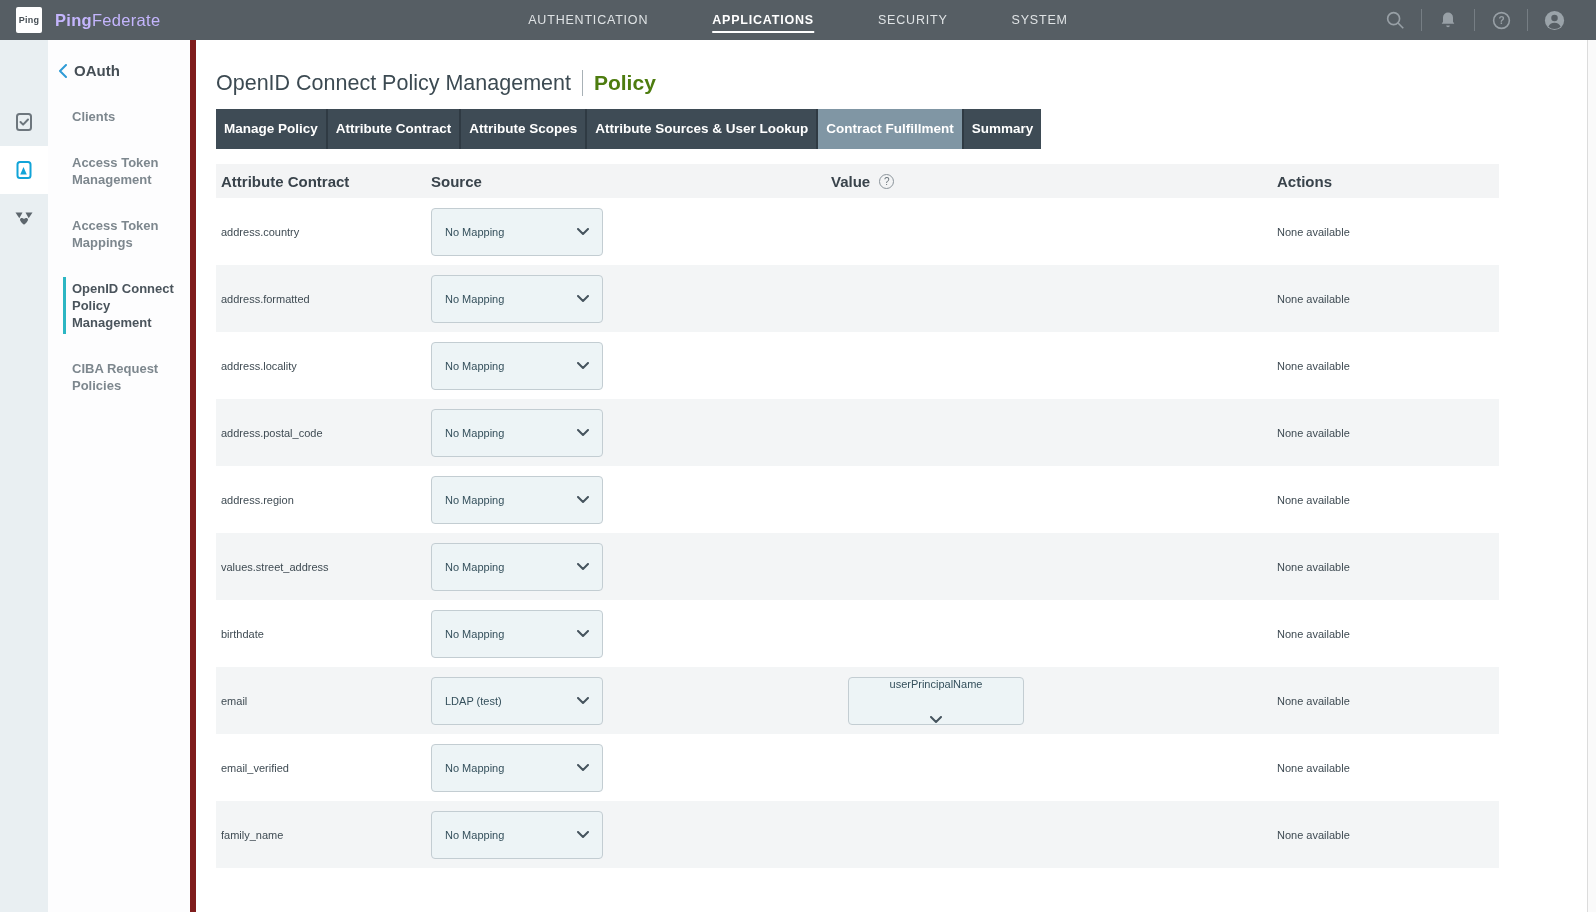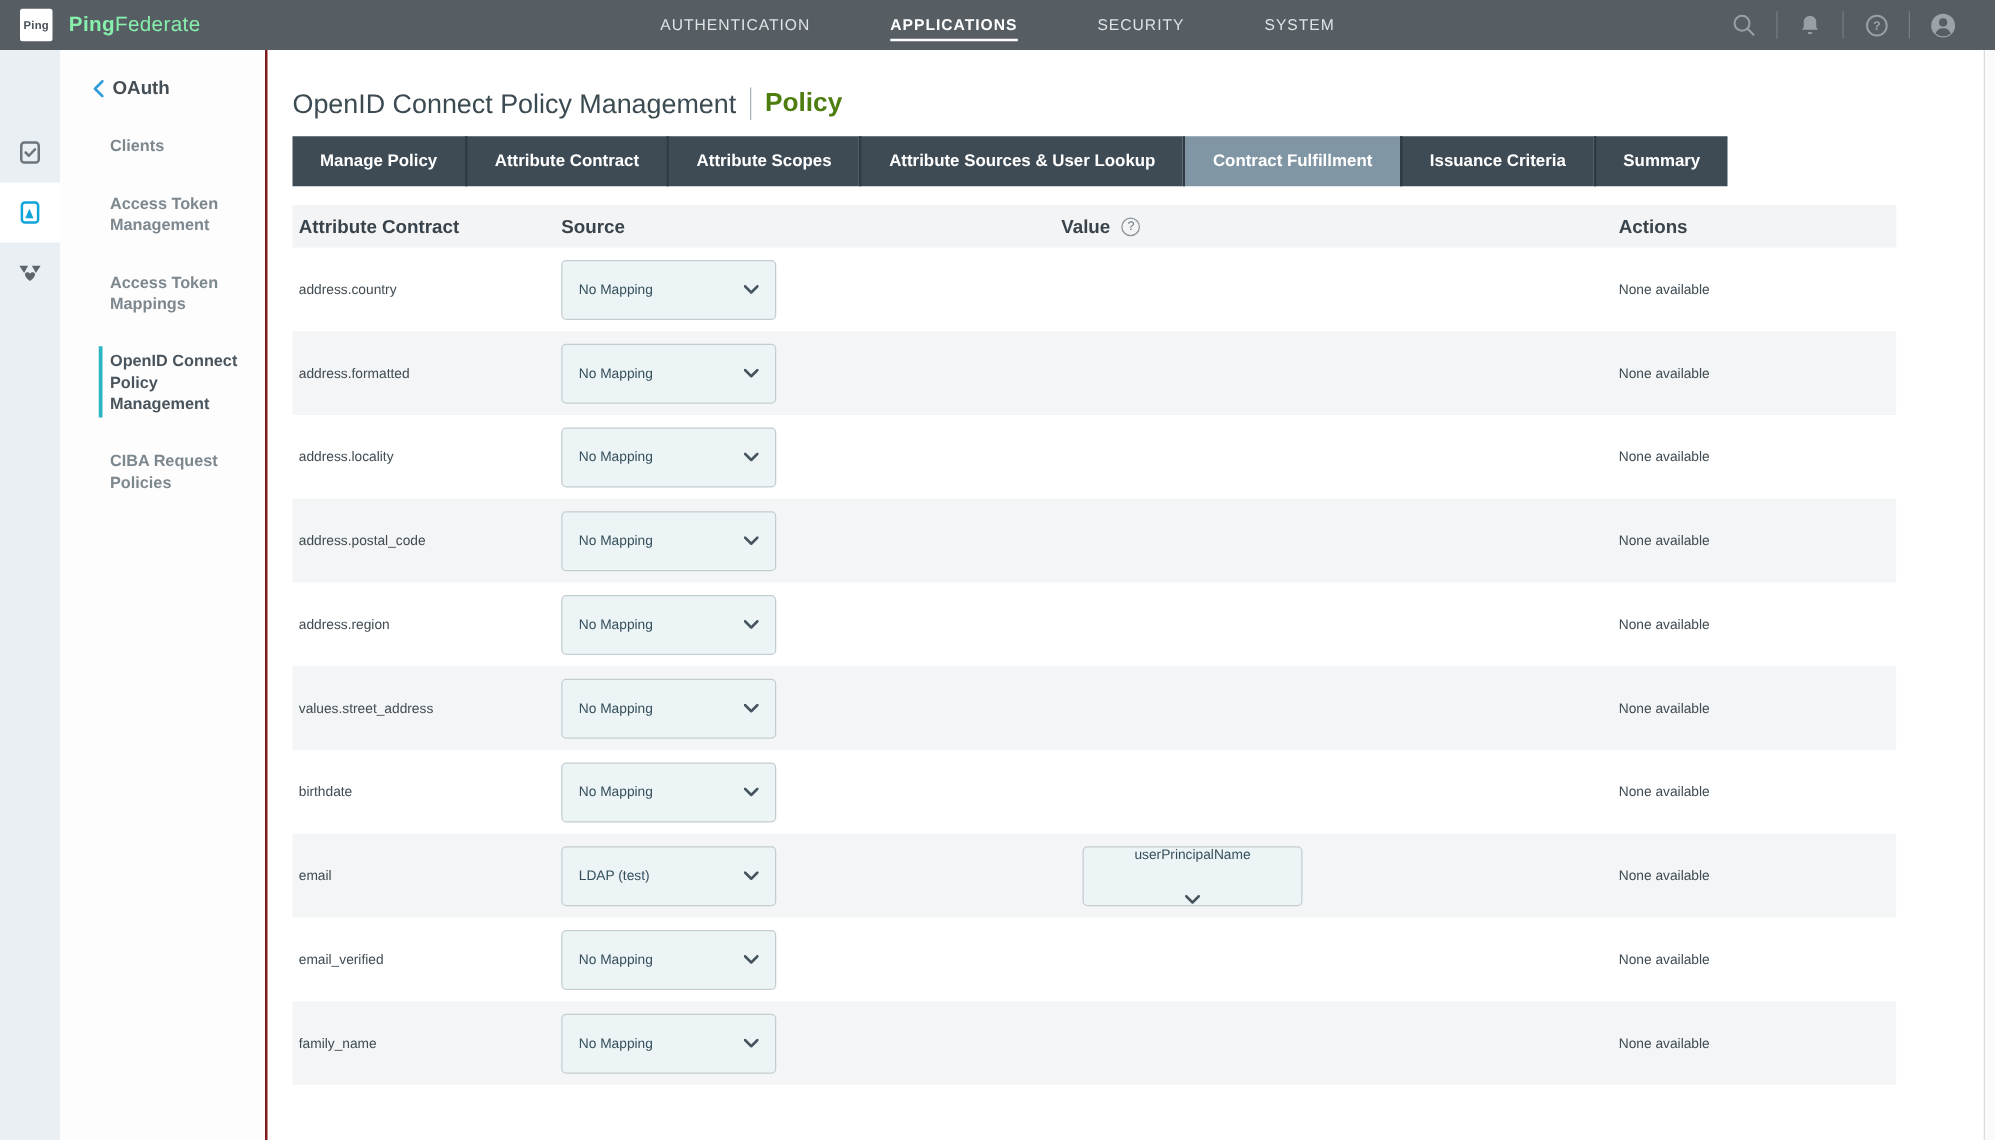--- a/index.html
+++ b/index.html
@@ -12,21 +12,21 @@
   
   .app-header {
     height:40px; background:#565e64; display:flex; align-items:center;
     padding:0 16px; position:relative; z-index:5;
   }
   .logo-box {
     width:26px; height:26px; background:#fff; border-radius:2px;
     display:flex; align-items:center; justify-content:center; flex:0 0 auto;
   }
   .logo-box span { font-size:9px; font-weight:bold; color:#474f55; letter-spacing:.2px; }
-  .brand { margin-left:13px; font-size:16.5px; color:#86efac; letter-spacing:.3px; white-space:nowrap; }
+  .brand { margin-left:13px; font-size:16.5px; color:#c4b5fd; letter-spacing:.3px; white-space:nowrap; }
   .brand .b { font-weight:700; }
   .brand .l { font-weight:300; }
 
   .top-nav {
     position:absolute; left:50%; transform:translateX(-50%);
     display:flex; align-items:center; gap:64px; height:40px;
   }
   .nav-item {
     color:#dfe3e5; font-size:12.5px; letter-spacing:.8px; text-decoration:none;
     height:40px; line-height:40px; position:relative; cursor:pointer; white-space:nowrap;
@@ -45,23 +45,22 @@
   
   .layout { display:flex; height:872px; }
 
   
   .icon-rail { width:48px; background:#e9eff2; padding-top:58px; flex:0 0 auto; }
   .icon-slot { width:48px; height:48px; display:flex; align-items:center; justify-content:center; cursor:pointer; }
   .icon-slot.active { background:#ffffff; }
 
   
   .side-menu {
-    width:166px; background:#fdfdfe; border-right:2px solid #7f1d1d; flex:0 0 auto;
+    width:148px; background:#fdfdfe; border-right:6px solid #7f1d1d; flex:0 0 auto;
     padding-top:22px;
-    padding-left:16px;
   }
   .menu-head {
     display:flex; align-items:center; gap:7px; padding-left:10px; cursor:pointer;
   }
   .menu-head .title { font-size:15px; font-weight:700; color:#454e55; }
   .menu-item {
     position:relative; margin-top:29px; padding:0 16px 0 24px;
     font-size:13px; font-weight:700; color:#7d878e; line-height:17px; cursor:pointer;
   }
   .menu-item.active { color:#4a545c; }
@@ -73,21 +72,21 @@
   .main { flex:1; padding:30px 0 0 20px; }
 
   .page-title { display:flex; align-items:center; font-weight:400; }
   .page-title .t1 { font-size:21.5px; color:#3c4a52; }
   .page-title .tdiv { width:1px; height:26px; background:#a8b1b6; margin:0 11px; }
   .page-title .t2 { font-size:21px; color:#4d7c0f;font-weight:bold; }
 
   .tabs { display:flex; margin-top:13px; width:max-content; }
   .tab {
     background:#3e4b55; color:#fff; font-size:13.5px; font-weight:700;
-    height:40px; line-height:40px; padding:0 22px; cursor:pointer; white-space:nowrap;text-align:right;
+    height:40px; line-height:40px; padding:0 8px; cursor:pointer; white-space:nowrap;text-align:right;
   }
   .tab + .tab { border-left:2px solid #2f3a43; }
   .tab.active { background:#8096a4; }
 
   .description { margin-top:20px; font-size:13.5px; color:#4a5156; }
 
   
   .table { width:1283px; margin-top:15px; }
   .thead, .trow {
     display:grid; grid-template-columns:215px 400px 446px 1fr; align-items:center;
@@ -216,21 +215,20 @@
       <span class="tdiv"></span>
       <span class="t2">Policy</span>
     </h1>
 
     <div class="tabs" id="tabs">
         <div class="tab">Manage Policy</div>
         <div class="tab">Attribute Contract</div>
         <div class="tab">Attribute Scopes</div>
         <div class="tab">Attribute Sources &amp; User Lookup</div>
         <div class="tab active">Contract Fulfillment</div>
-        <div class="tab">Issuance Criteria</div>
         <div class="tab">Summary</div>
       </div>
 
 
     <div class="table">
       <div class="thead">
         <div class="cell attr">Attribute Contract</div>
         <div class="cell h-value">Source</div>
         <div class="cell h-value">
           <span>Value</span>

